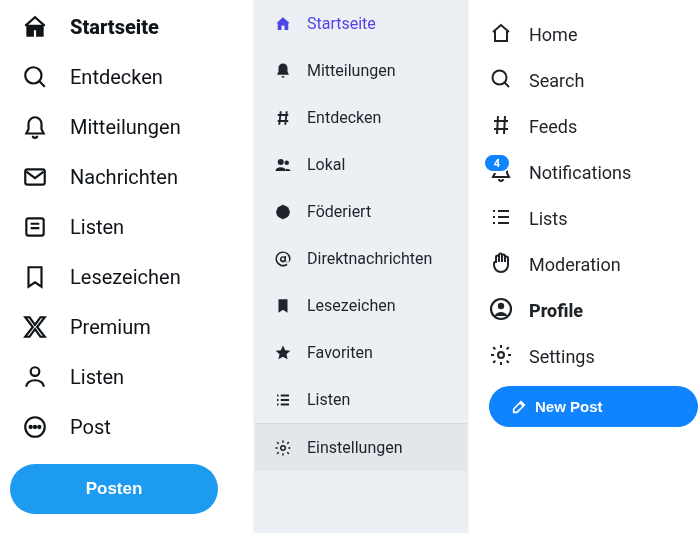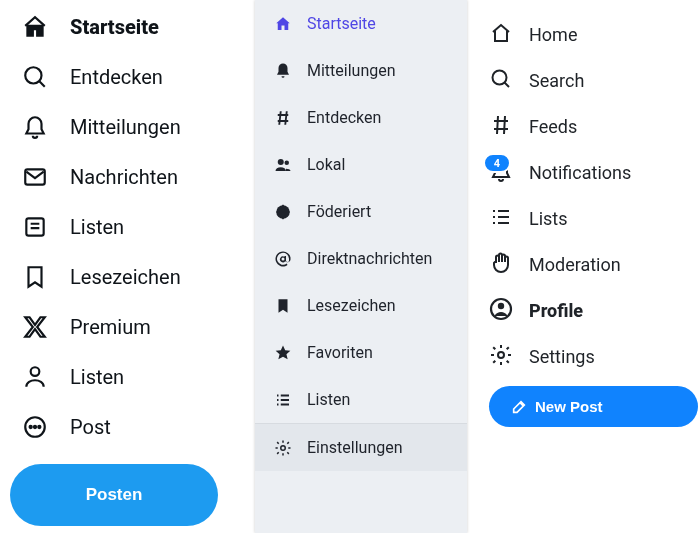--- a/index.html
+++ b/index.html
@@ -6,21 +6,21 @@
   body{width:698px;height:533px;overflow:hidden;}
   .cols{display:flex;flex-direction:row;height:100%;}
   .col{display:flex;flex-direction:column;}
   
   .col1{width:245px;padding-top:2px;}
   .col1 .item{display:flex;align-items:center;gap:22px;padding:12px 0 12px 22px;cursor:pointer;}
   .col1 .item .icw{width:26px;display:flex;justify-content:center;align-items:center;}
   .col1 .item svg{width:26px;height:26px;stroke:#0f1419;fill:none;stroke-width:2;}
   .col1 .item.active .lab{font-weight:800;}
   .col1 .lab{font-size:20px;color:#0f1419;font-weight:400;}
-  .col1 .postbtn{background:#1d9bf0;color:#fff;border:none;border-radius:9999px;width:208px;height:62px;margin:12px 0 0 10px;font-size:17px;font-weight:700;cursor:pointer;}
+  .col1 .postbtn{background:#1d9bf0;color:#fff;border:none;border-radius:9999px;width:208px;height:50px;margin:12px 0 0 10px;font-size:17px;font-weight:700;cursor:pointer;}
   
   .col2{width:212px;background:#eceff3;margin-left:10px;margin-top:0;box-shadow:0 0 3px rgba(0,0,0,.2);}
   .col2 .item{display:flex;align-items:center;gap:14px;padding:14px 0 14px 18px;cursor:pointer;}
   .col2 .item.active{color:#4f46e5;}
   .col2 .item.active .lab{color:#4f46e5;}
   .col2 .item.active svg{fill:#4f46e5;}
   .col2 .icw{width:20px;display:flex;justify-content:center;align-items:center;}
   .col2 svg{width:18px;height:18px;fill:#1f232b;}
   .col2 .lab{font-size:16px;color:#1f232b;}
   .col2 .sep{height:1px;background:#d7dbe0;margin:0;}

